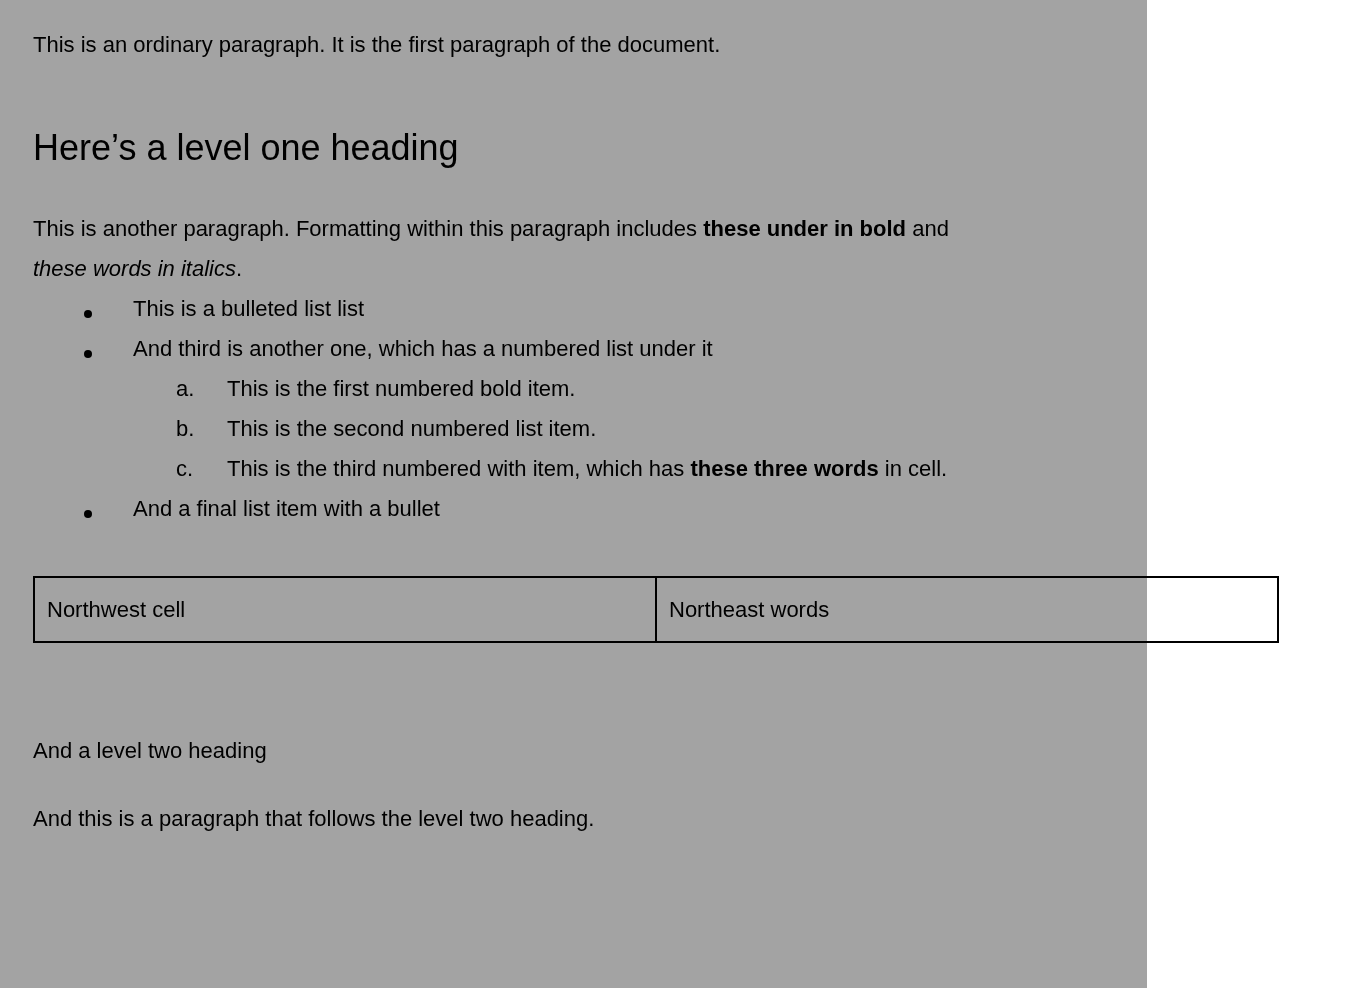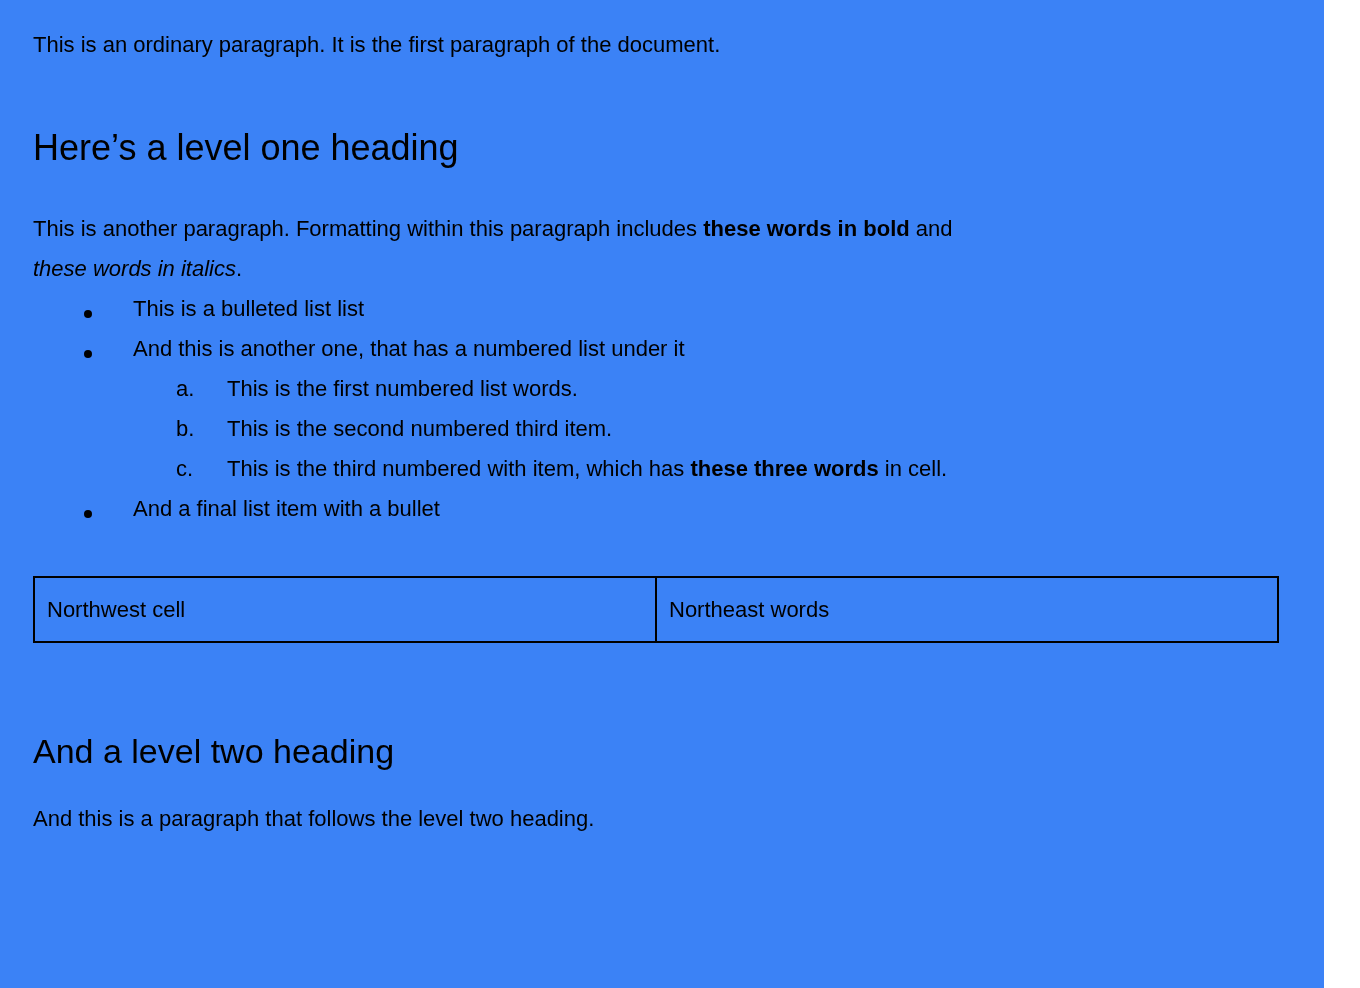--- a/index.html
+++ b/index.html
@@ -11,36 +11,36 @@
     width: 1360px;
     height: 988px;
     overflow: hidden;
     color: #000000;
     font-family: "Liberation Sans", sans-serif;
     font-size: 22px;
     line-height: 40px;
   }
   .page {
     box-sizing: border-box;
-    width: 1324px;
+    width: 1147px;
     height: 988px;
     padding: 25px 80px 20px 33px;
-    background: #3b82f6;
+    background: #a3a3a3;
   }
   p { margin: 0; }
   .para-first { margin: 0; }
   h1 {
     font-size: 36px;
     line-height: 52px;
     font-weight: 400;
     margin: 57px 0 0 0;
   }
   .para-second { margin: 35px 0 0 0; }
   h2 {
-    font-size: 34px;
+    font-size: 22px;
     line-height: 42px;
     font-weight: 400;
     margin: 87px 0 0 0;
   }
   .para-third { margin: 27px 0 0 0; }
 
   .doc-list { margin: 0; }
   .li {
     position: relative;
     height: 40px;
@@ -83,43 +83,43 @@
 </style>
 </head>
 <body>
 
 <div class="page">
 
   <p class="para-first">This is an ordinary paragraph. It is the first paragraph of the document.</p>
 
   <h1>Here’s a level one heading</h1>
 
-  <p class="para-second"><span>This is another paragraph. Formatting within this paragraph includes </span><b>these words in bold</b><span> and</span><br><i>these words in italics</i><span>.</span></p>
+  <p class="para-second"><span>This is another paragraph. Formatting within this paragraph includes </span><b>these under in bold</b><span> and</span><br><i>these words in italics</i><span>.</span></p>
 
   <div class="doc-list">
 
     <div class="li li-bullet">
       <span class="bullet-dot"></span>
       <span>This is a bulleted list list</span>
     </div>
 
     <div class="li li-bullet">
       <span class="bullet-dot"></span>
-      <span>And this is another one, that has a numbered list under it</span>
+      <span>And third is another one, which has a numbered list under it</span>
     </div>
 
     <div>
       <div class="li li-lettered">
         <span class="letter-marker">a.</span>
-        <span>This is the first numbered list words.</span>
+        <span>This is the first numbered bold item.</span>
       </div>
 
       <div class="li li-lettered">
         <span class="letter-marker">b.</span>
-        <span>This is the second numbered third item.</span>
+        <span>This is the second numbered list item.</span>
       </div>
 
       <div class="li li-lettered">
         <span class="letter-marker">c.</span>
         <span><span>This is the third numbered with item, which has </span><b>these three words</b><span> in cell.</span></span>
       </div>
     </div>
 
     <div class="li li-bullet">
       <span class="bullet-dot"></span>

